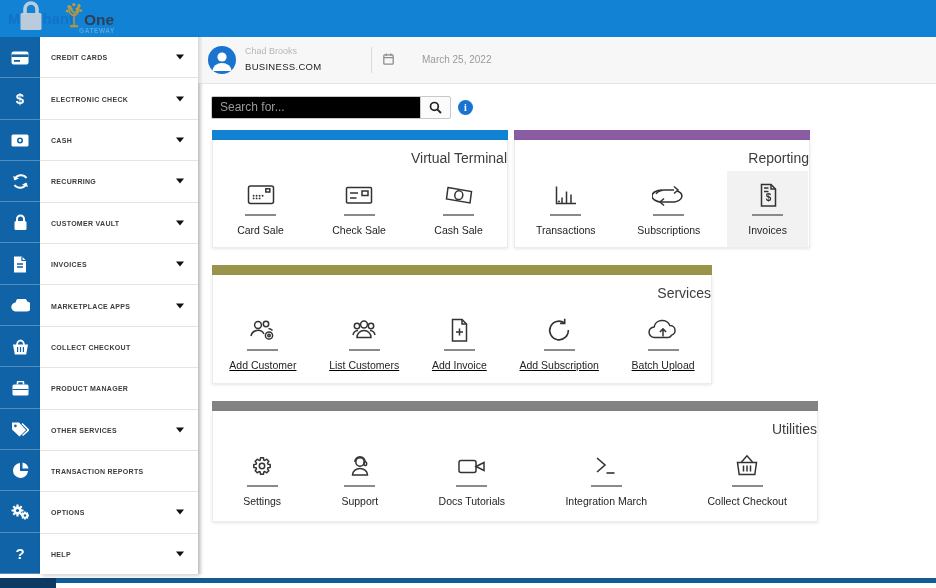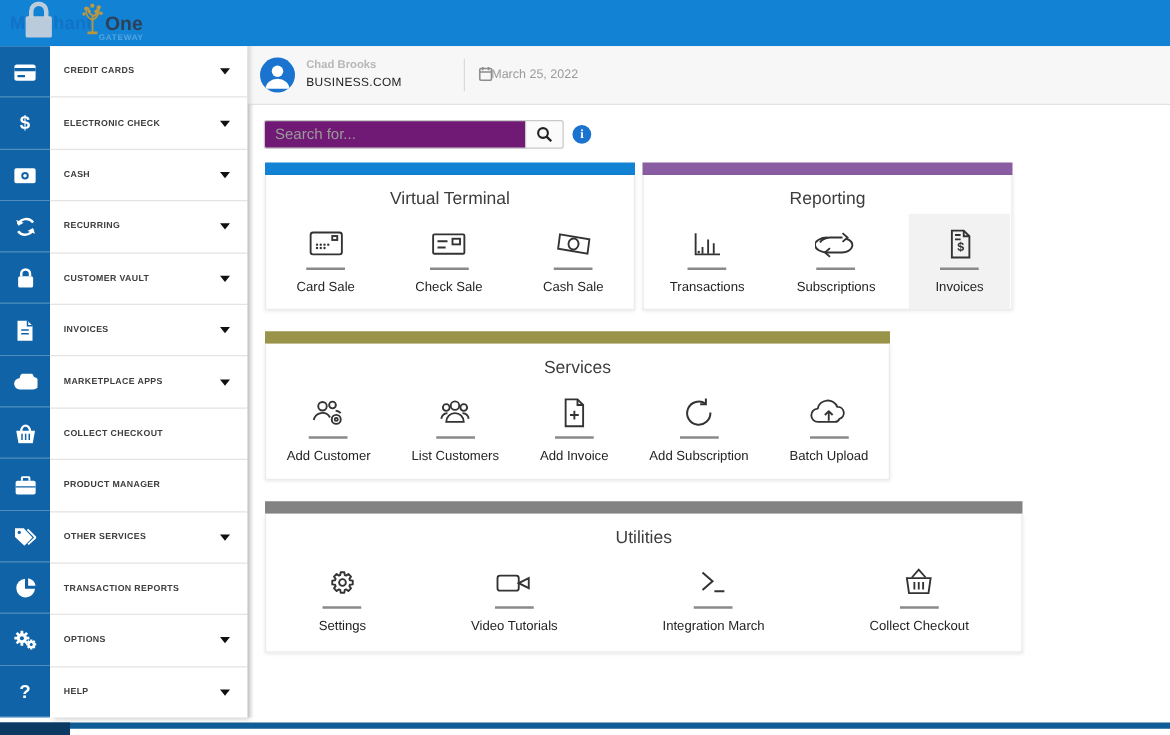--- a/index.html
+++ b/index.html
@@ -18,54 +18,54 @@
 #menu { left:40px; top:37px; width:158px; height:537px; background:#fff; box-shadow:2px 2px 4px rgba(0,0,0,0.18); display:flex; flex-direction:column; }
 .mrow { flex:1; position:relative; border-bottom:1px solid #e4e4e4; }
 .mrow:last-child { border-bottom:none; }
 .mrow .lbl { position:absolute; left:11px; top:50%; transform:translateY(-50%); font-size:7px; font-weight:bold; color:#3c3c3c; letter-spacing:0.3px; }
 .mrow .car { position:absolute; right:14px; top:50%; transform:translateY(-50%); width:0; height:0; border-left:4.5px solid transparent; border-right:4.5px solid transparent; border-top:5.5px solid #111; }
 .srow { height:41.31px; display:flex; align-items:center; justify-content:center; color:#fff; box-shadow:0 -1px 0 rgba(255,255,255,0.28) inset; }
 
 
 #userbar { left:198px; top:37px; width:738px; height:47px; background:#f7f7f7; border-bottom:1px solid #e3e3e3; }
 #avatar { left:208px; top:46px; width:28px; height:28px; border-radius:50%; background:#1a73cf; overflow:hidden; }
-#uname { left:245px; top:46px; font-size:9px; color:#b7b7b7;font-weight:bold; }
+#uname { left:245px; top:46px; font-size:9px; color:#b7b7b7; }
 #ucomp { left:245px; top:61px; font-size:9.5px; font-weight:normal; color:#1c1c1c; letter-spacing:0.3px; }
 #udiv { left:371px; top:47px; width:1px; height:26px; background:#d9d9d9; }
-#udate { left:393px; top:54px; font-size:10px; color:#9b9b9b;text-align:right; }
-
-
-#search { left:211px; top:96px; width:210px; height:23px; border:1px solid #c9c9c9; border-radius:2px 0 0 2px; background:#701a75; font-size:12px; color:#9a9a9a; line-height:21px; padding-left:8px; }
+#udate { left:422px; top:54px; font-size:10px; color:#9b9b9b;text-align:right; }
+
+
+#search { left:211px; top:96px; width:210px; height:23px; border:1px solid #c9c9c9; border-radius:2px 0 0 2px; background:#000000; font-size:12px; color:#9a9a9a; line-height:21px; padding-left:8px; }
 #sbtn { left:420px; top:96px; width:31px; height:23px; border:1px solid #c9c9c9; border-radius:0 2px 2px 0; background:#fbfbfb; display:flex; align-items:center; justify-content:center; }
 #info { left:458px; top:100px; width:15px; height:15px; border-radius:50%; background:#1a73cf; color:#fff; font-size:10px; font-weight:bold; text-align:center; line-height:15px; font-family:"Liberation Serif", serif; }
 
 
 .panel { position:absolute; }
 .pbar { height:10px; }
 .pbody { background:#fff; border:1px solid #ececec; border-top:none; box-shadow:0 1px 3px rgba(0,0,0,0.10); }
-.ptitle { height:31px; text-align:center; font-size:14px; color:#3d3d3d; padding-top:10px; }
+.ptitle { height:31px; text-align:right; font-size:14px; color:#3d3d3d; padding-top:10px; }
 .items { display:flex; justify-content:space-around; align-items:stretch; }
 .item { padding:9px 15px 0 15px; text-align:center; }
 .item svg { display:block; margin:0 auto; }
 .item .ul { width:31px; border-top:2px solid #8a8a8a; margin:4px auto 8px auto; }
 .item .ilbl { font-size:10.5px; color:#242424; white-space:nowrap; }
 .item.active { background:#f2f2f2; min-width:81px; margin-right:-5px; }
 
 #p-vt { left:212px; top:130px; width:296px; }
 #p-vt .pbar { background:#1182d4; }
 #p-vt .pbody { height:108px; }
 #p-vt .items { height:76px; }
 #p-rp { left:514px; top:130px; width:296px; }
 #p-rp .pbar { background:#8a5ca1; }
 #p-rp .pbody { height:108px; }
 #p-rp .items { height:76px; }
 #p-sv { left:212px; top:265px; width:500px; }
 #p-sv .pbar { background:#9a944a; }
 #p-sv .pbody { height:109px; }
-#p-sv .items { height:77px; }
+#p-sv .items { height:77px;text-decoration:underline; }
 #p-ut { left:212px; top:401px; width:606px; }
 #p-ut .pbar { background:#838383; }
 #p-ut .pbody { height:111px; }
 #p-ut .items { height:79px; }
 
 #botline { left:0; top:578px; width:936px; height:5px; background:#0f5c96; }
 #botcorner { left:0; top:578px; width:56px; height:10px; background:#0c3a63; }
 </style>
 </head>
 <body>
@@ -432,28 +432,40 @@
           <svg width="32" height="30" viewBox="0 0 32 30">
               <g fill="none" stroke="#333" stroke-width="1.5" stroke-linejoin="round">
                 <path d="M14.5 6.8 L17.5 6.8 L17.8 9.1 L18.9 9.5 L20.7 8.2 L22.8 10.3 L21.5 12.1 L21.9 13.2 L24.2 13.5 L24.2 16.5 L21.9 16.8 L21.5 17.9 L22.8 19.7 L20.7 21.8 L18.9 20.5 L17.8 20.9 L17.5 23.2 L14.5 23.2 L14.2 20.9 L13.1 20.5 L11.3 21.8 L9.2 19.7 L10.5 17.9 L10.1 16.8 L7.8 16.5 L7.8 13.5 L10.1 13.2 L10.5 12.1 L9.2 10.3 L11.3 8.2 L13.1 9.5 L14.2 9.1 Z"></path>
                 <circle cx="16" cy="15" r="2.7"></circle>
               </g>
             </svg>
           <div class="ul"></div>
             <div class="ilbl">Settings</div>
         </div>
         <div class="item">
+          <svg width="32" height="30" viewBox="0 0 32 30">
+              <g fill="none" stroke="#333" stroke-width="1.5">
+                <circle cx="16" cy="11" r="4.2"></circle>
+                <path d="M10.8 11 a5.2 5.2 0 0 1 10.4 0"></path>
+                <rect x="20" y="11" width="2.6" height="3.6" rx="1"></rect>
+                <path d="M8.5 24 a7.5 6.5 0 0 1 15 0 Z"></path>
+              </g>
+            </svg>
+          <div class="ul"></div>
+            <div class="ilbl">Support</div>
+        </div>
+        <div class="item">
           <svg width="36" height="30" viewBox="0 0 36 30">
               <g fill="none" stroke="#333" stroke-width="1.5">
                 <rect x="5" y="9.5" width="17" height="12" rx="2"></rect>
                 <path d="M22 15.5 l8-4 v8 Z"></path>
               </g>
             </svg>
           <div class="ul"></div>
-            <div class="ilbl">Video Tutorials</div>
+            <div class="ilbl">Docs Tutorials</div>
         </div>
         <div class="item">
           <svg width="34" height="30" viewBox="0 0 34 30">
               <g fill="none" stroke="#333" stroke-width="1.6">
                 <path d="M8 7 l8 7 L8 21"></path>
                 <path d="M17.5 22 h8"></path>
               </g>
             </svg>
           <div class="ul"></div>
             <div class="ilbl">Integration March</div>

